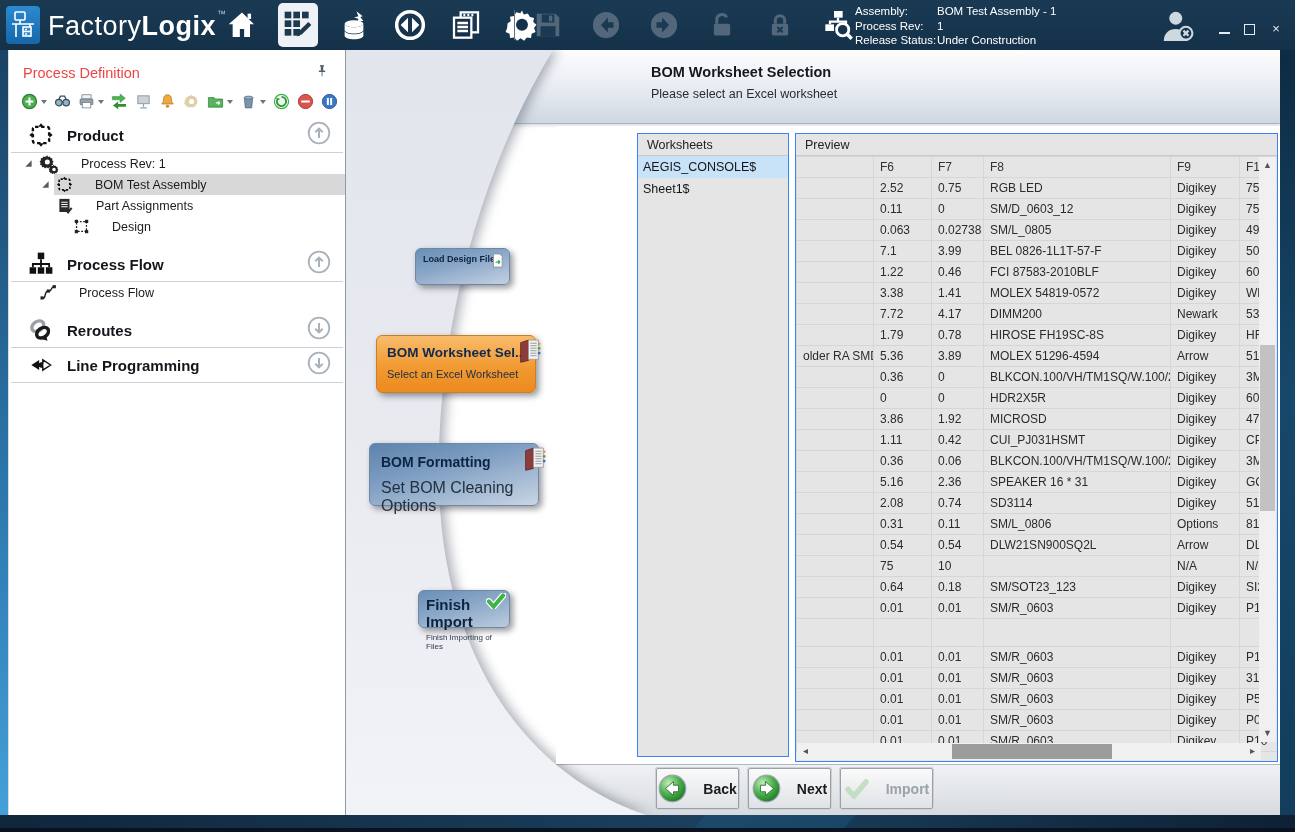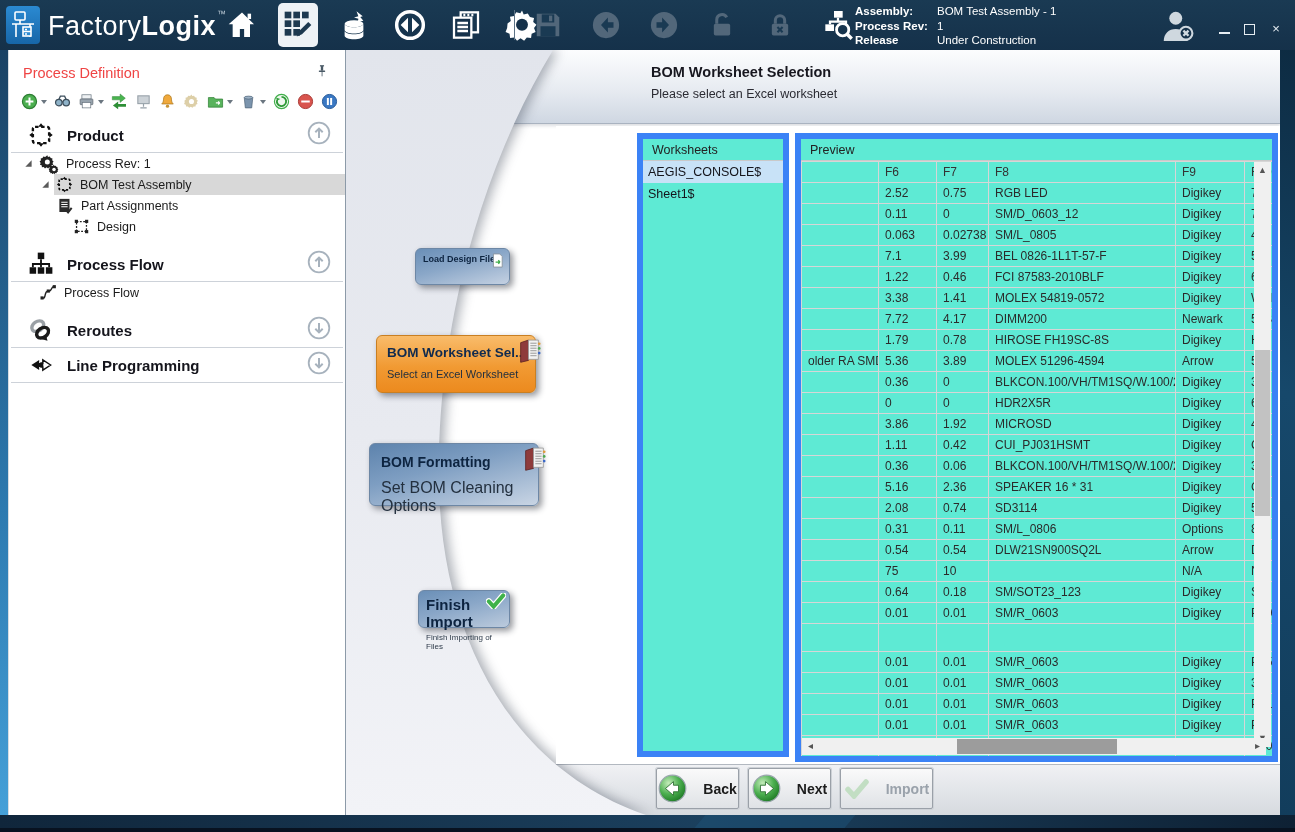--- a/index.html
+++ b/index.html
@@ -16,21 +16,21 @@
   .tb-nav,.tb-actions{position:absolute;top:0;height:50px;display:flex;align-items:center;}
   .tb-nav{left:222px;gap:16px}
   .tb-actions{left:528px;gap:18px}
   .tb-ic{width:40px;height:44px;display:flex;align-items:center;justify-content:center;border-radius:5px;cursor:pointer}
   .tb-ic.active{background:#eef2f6;}
   .tb-ic.disabled{cursor:default}
   .tb-sep{position:absolute;top:10px;width:1px;height:30px;background:#5d7386}
   .tb-sep.s1{left:514px}
   .tb-info{position:absolute;left:855px;top:4px;color:#fff;font-size:11.5px;line-height:14.5px}
   .tb-info .row{display:flex}
-  .tb-info .lbl{font-weight:bold;width:82px}
+  .tb-info .lbl{font-weight:normal;width:82px}
   .tb-info .val{font-weight:normal}
   .tb-user{position:absolute;left:1160px;top:8px;width:36px;height:36px;cursor:pointer}
   .win-btns{position:absolute;right:12px;top:22px;display:flex;gap:14px;align-items:center}
   .win-btn{width:14px;height:14px;color:#e6edf2;font-size:13px;line-height:14px;text-align:center;cursor:pointer}
   .win-btn.min{border-bottom:2px solid #e6edf2;height:9px;width:11px}
   .win-btn.max{border:1.5px solid #e6edf2;width:11px;height:11px}
 
   
   .strip-left{position:absolute;left:0;top:50px;width:8px;height:765px;background:linear-gradient(180deg,#1a4264,#2d7ab0 60%,#45a0d8);}
   .strip-right{position:absolute;left:1280px;top:50px;width:15px;height:765px;background:linear-gradient(200deg,#0d2b42,#16486b 45%,#0f3petal 60%,#123d5c);background:linear-gradient(200deg,#0d2b42,#16486b 45%,#123d5c);}
@@ -43,21 +43,21 @@
   .sb-title{color:#ef4444;font-size:14.5px}
   .pin{cursor:pointer}
   .sb-toolbar{display:flex;align-items:center;gap:7px;padding:6px 10px 8px 12px}
   .sb-tool{display:flex;align-items:center;cursor:pointer}
   .caret{width:0;height:0;border-left:3.5px solid transparent;border-right:3.5px solid transparent;border-top:4px solid #6b7680;margin-left:3px}
   .sec-sep{height:1px;background:#cdd2d9;margin:0 2px}
   .sec-head{display:flex;align-items:center;height:34px;padding:0 14px 0 18px;cursor:pointer}
   .sec-head .ic{width:28px;display:flex;justify-content:center}
   .sec-head .lb{font-size:15px;font-weight:bold;color:#15151c;margin-left:12px;flex:1}
   .tree-item{display:flex;align-items:center;height:21px;font-size:12.5px;color:#1c1c1c;cursor:pointer}
-  .tree-item .lbl{margin-left:7px;padding:2px 6px 2px 0}
+  .tree-item .lbl{margin-left:22px;padding:2px 6px 2px 0}
   .tree-item.sel .selwrap{background:#d8d8d8;}
   .selwrap{display:flex;align-items:center;flex:1;height:21px;padding-left:2px}
   .expander{width:10px;display:flex;justify-content:center;margin-right:4px}
 
   
   .main{position:absolute;left:346px;top:50px;width:934px;height:765px;background:#fff;overflow:hidden}
   .band-top{position:absolute;left:0;top:0;width:934px;height:74px;background:linear-gradient(180deg,#fcfdfe,#e7ebf1 55%,#cfd7e2);border-bottom:1px solid #a9b3c0;box-shadow:0 2px 3px rgba(60,70,90,.18);z-index:1}
   .band-top .t1{position:absolute;left:305px;top:14px;font-size:14.5px;font-weight:bold;color:#17171f}
   .band-top .t2{position:absolute;left:305px;top:37px;font-size:12.5px;color:#2b2b33}
   .band-bottom{position:absolute;left:0;top:714px;width:934px;height:51px;background:linear-gradient(180deg,#f0f1f4,#d6dadf);border-top:1px solid #b2b8c0;z-index:1}
@@ -81,21 +81,21 @@
   .step.s2 .ti{font-size:14px;padding:10px 0 0 11px}
   .step.s2 .su{font-size:16px;padding:9px 18px 0 11px}
   .step.s2 .icn{right:-10px;top:2px}
   .step.s3{left:72px;top:540px;width:92px;height:38px;background:linear-gradient(165deg,#6a8fb7,#8aa7c8 45%,#bccbdd);border:1px solid #6d87a5}
   .step.s3 .ti{font-size:15px;padding:5px 0 0 7px}
   .step.s3 .su{font-size:8px;padding:3px 0 0 7px;color:#2e3b4a}
   .step.s3 .icn{right:3px;top:2px}
 
   
   .content-panel{position:absolute;left:210px;top:76px;width:725px;height:638px;background:#fff;z-index:3}
-  .panel{position:absolute;background:#5eead4;border:6px solid #3b82f6}
+  .panel{position:absolute;background:#e5e5e5;border:1px solid #3b82f6}
   .panel .phead{height:22px;line-height:22px;padding-left:9px;font-size:12.5px;color:#222;border-bottom:1px solid #c9c9c9}
   .ws-panel{left:81px;top:7px;width:152px;height:624px}
   .ws-item{height:22px;line-height:22px;padding-left:5px;font-size:12.5px;color:#15151c;cursor:pointer;white-space:nowrap;overflow:hidden}
   .ws-item.sel{background:#c8e2f7}
   .pv-panel{left:239px;top:7px;width:483px;height:629px;overflow:hidden}
   table.grid{border-collapse:collapse;table-layout:fixed;width:500px;font-size:12px;color:#2b2b2b}
   table.grid th{font-weight:normal;text-align:left;color:#333}
   table.grid th,table.grid td{border:1px solid #d6d6d6;height:21px;padding:0 3px 0 6px;white-space:nowrap;overflow:hidden}
   table.grid tr.tall td{height:28px}
   

